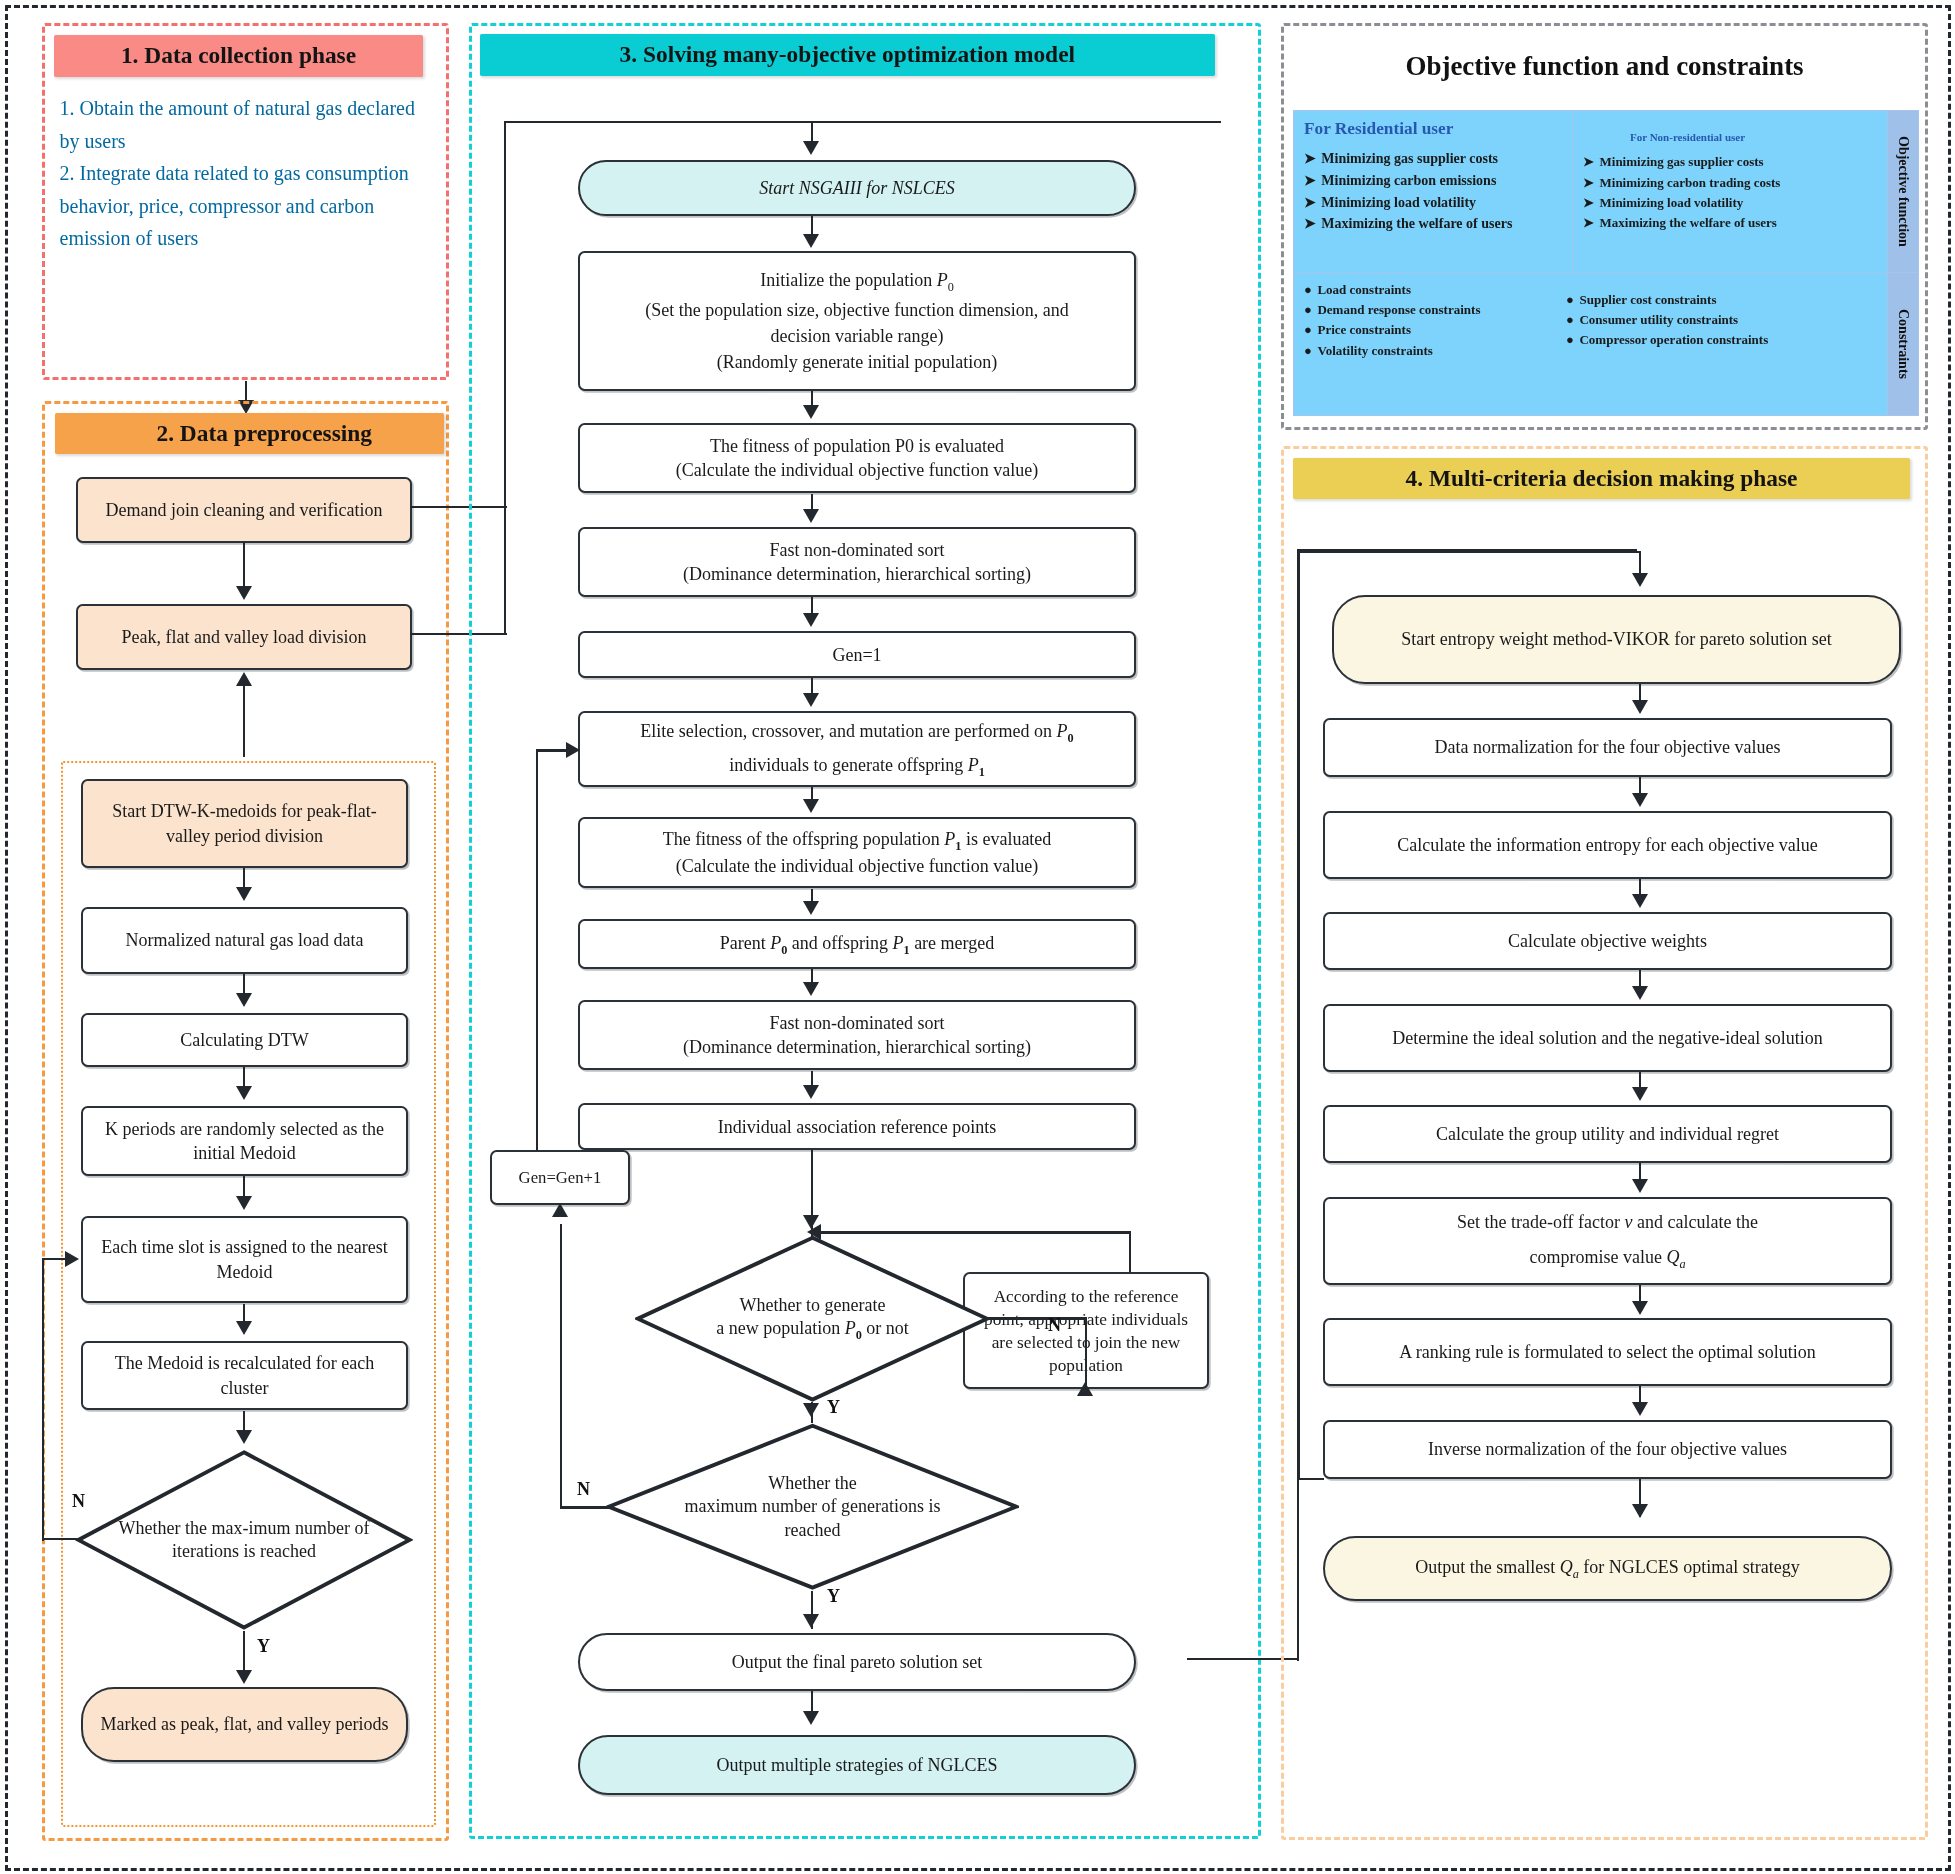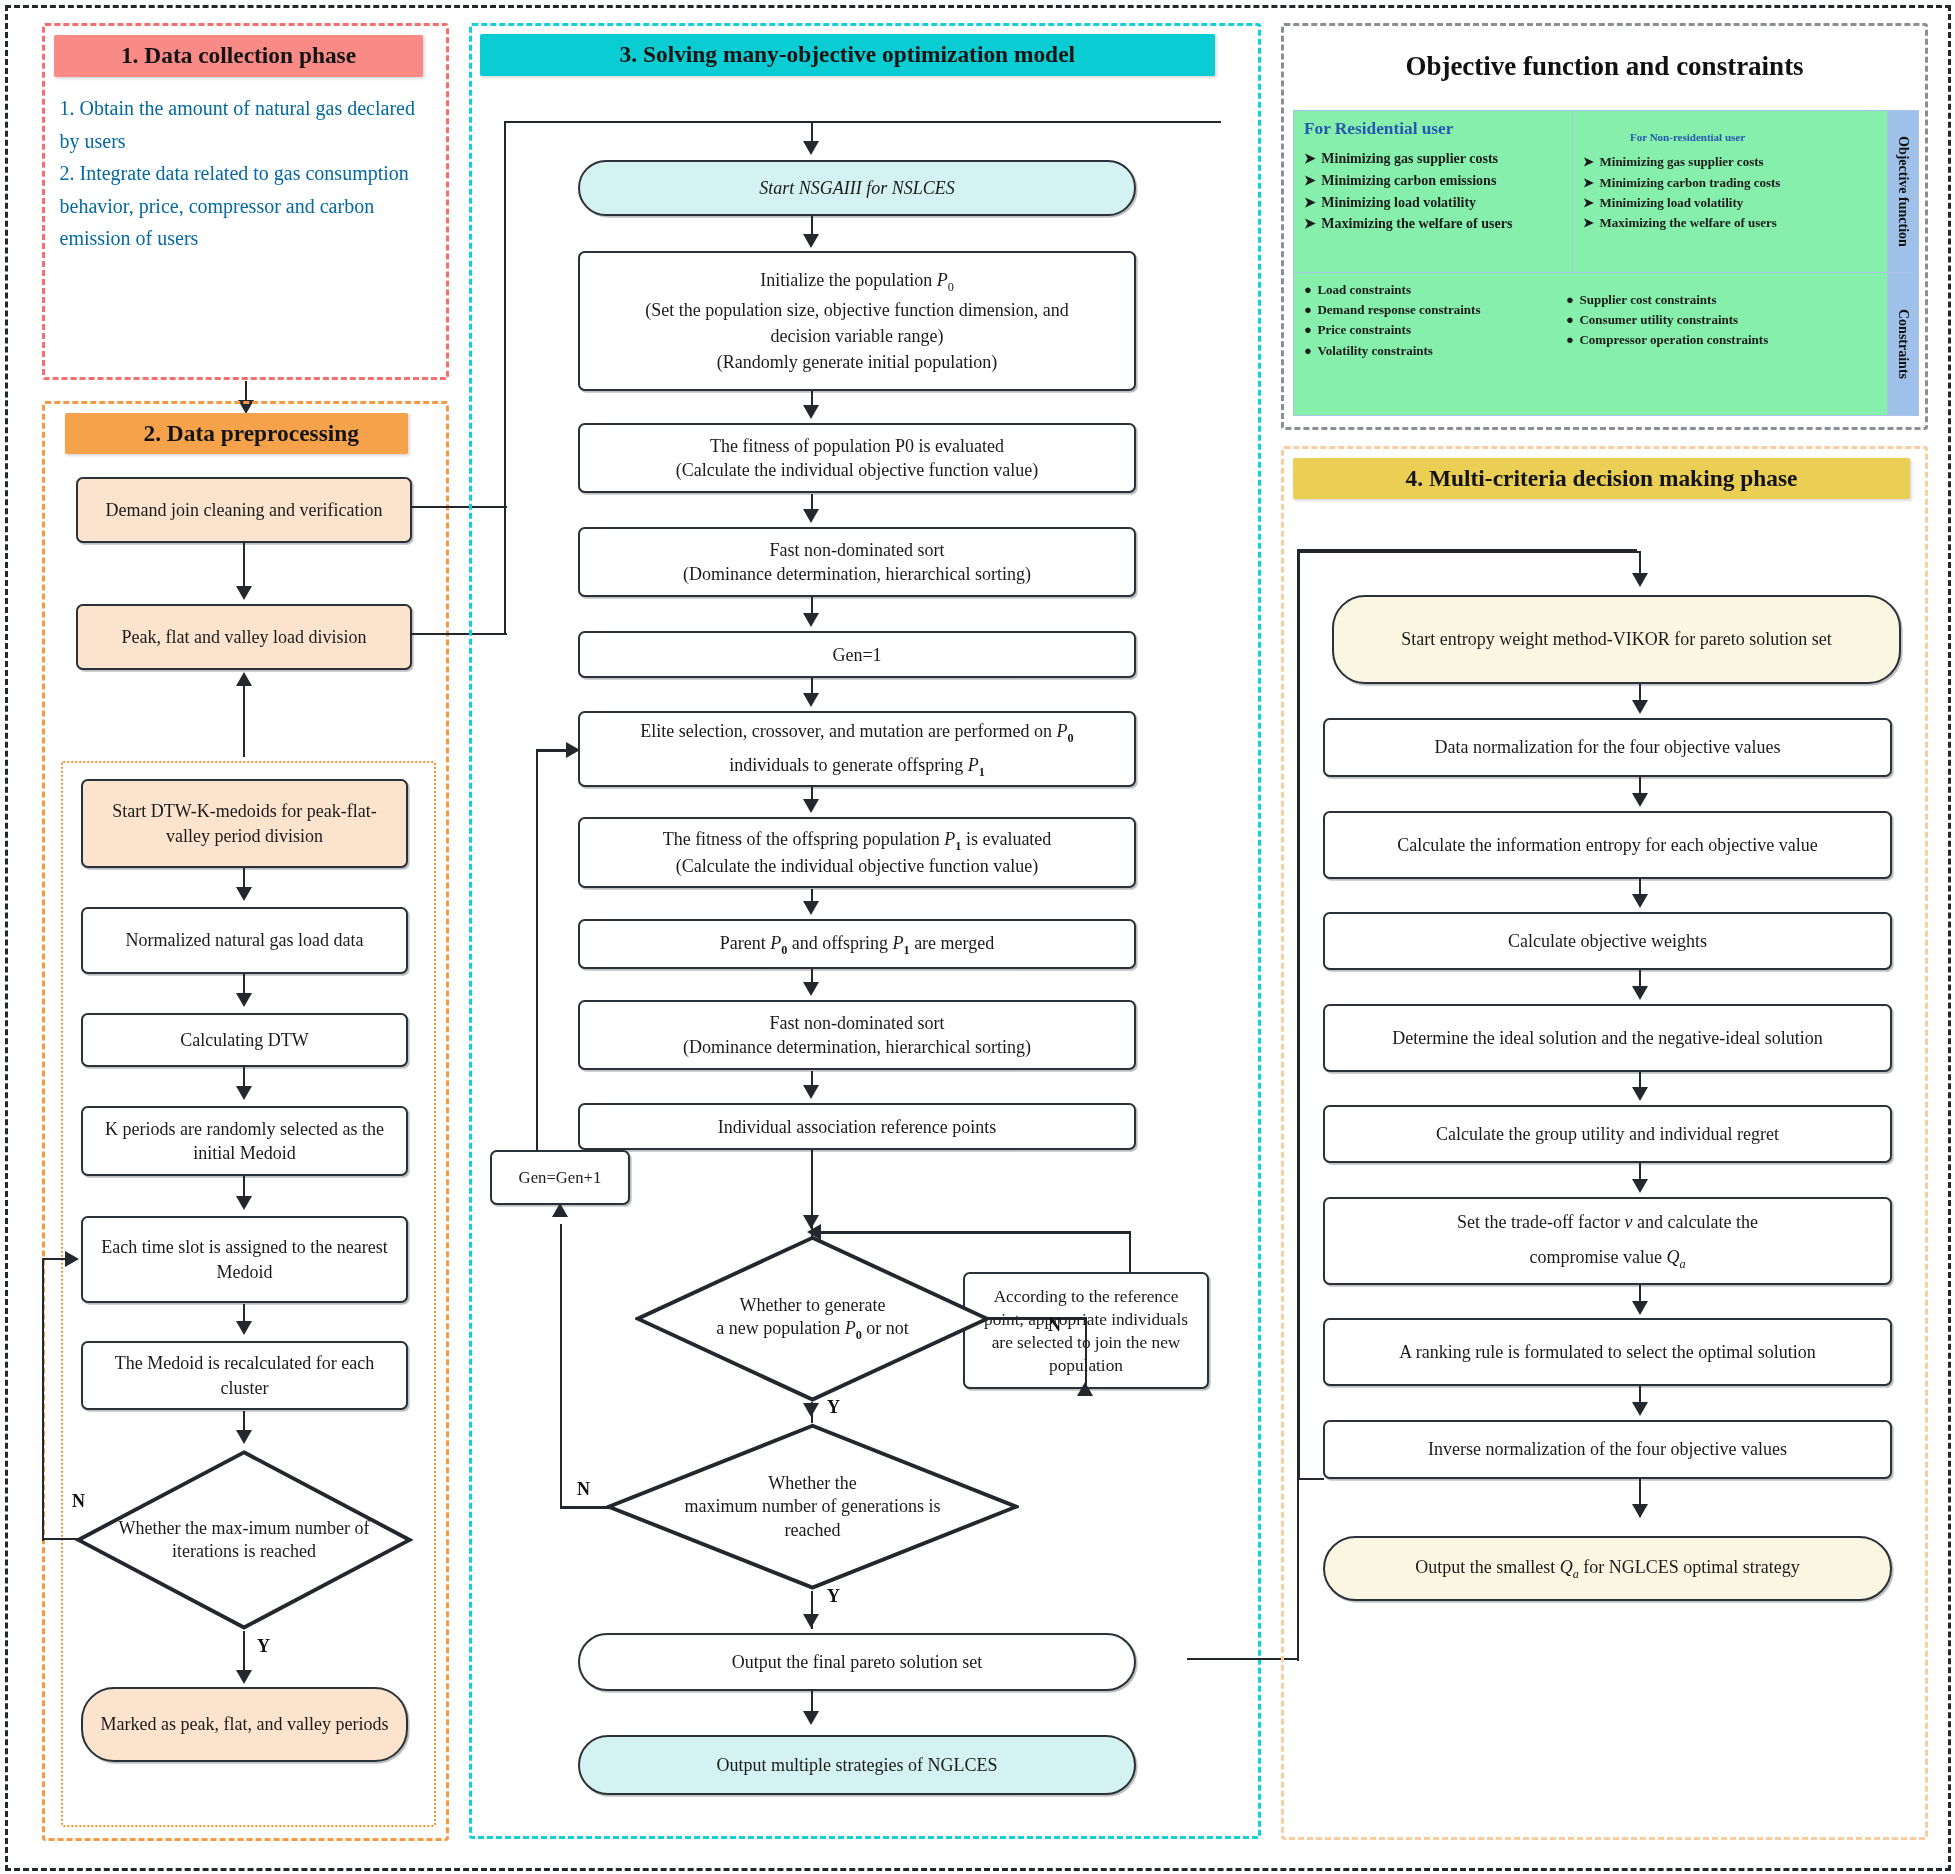--- a/index.html
+++ b/index.html
@@ -36,21 +36,21 @@
   
   .chip{
     position:absolute;
     font-weight:bold; font-size:23.4px; line-height:1.15;
     text-align:center; color:#141414;
     padding:6.7px 5.6px 7.8px 5.6px;
     border-radius:1.7px;
     box-shadow:1.7px 1.7px 2.8px rgba(0,0,0,0.14);
   }
   #chip-1{ left:9px; top:9px; width:369px; background:#f98a85; }
-  #chip-2{ left:20px; top:9px; width:343px; background:#f6a24b;padding-left:35px; }
+  #chip-2{ left:10px; top:9px; width:389px; background:#f6a24b;padding-left:35px; }
   #chip-3{ left:7.8px; top:7.8px; width:735px; background:#09cdd3; }
   #chip-4{ left:9px; top:9px; width:617px; background:#ebce54; }
 
   .plain-title{
     position:absolute; left:0; top:9px; width:100%;
     text-align:center; font-weight:bold; font-size:27px; color:#111;margin-top:16px;
   }
 
   
   .para{
@@ -99,21 +99,21 @@
   .arrow.down{ border-left:8.4px solid transparent; border-right:8.4px solid transparent; border-top:14.5px solid #23282e; }
   .arrow.up{ border-left:8.4px solid transparent; border-right:8.4px solid transparent; border-bottom:14.5px solid #23282e; }
   .arrow.right{ border-top:8.4px solid transparent; border-bottom:8.4px solid transparent; border-left:14.5px solid #23282e; }
   .arrow.left{ border-top:8.4px solid transparent; border-bottom:8.4px solid transparent; border-right:14.5px solid #23282e; }
 
   .ylabel{ position:absolute; font-weight:bold; font-size:18px; color:#111; }
 
   
   #obj-table{
     position:absolute; left:9px; top:84px; width:626px; height:306px;
-    border:1.7px solid #a9c4e8; background:#86efac; display:flex;
+    border:1.7px solid #a9c4e8; background:#7dd3fc; display:flex;
   }
   .obj-main{ flex:1 1 auto; display:flex; flex-direction:column; }
   .obj-row-top{ display:flex; border-bottom:1.7px solid #a9c4e8; height:162px; }
   .obj-col{ padding:7.8px 10px; }
   .obj-col.left{ width:279px; border-right:1.7px solid #a9c4e8; }
   .obj-col.right{ flex:1 1 auto; }
   .obj-head{ color:#2757b0; font-weight:bold; font-size:17.3px; margin-bottom:9px; }
   .obj-head.sm{ font-size:11px; margin-top:12.3px;margin-left:47px; }
   .obj-li{ font-size:14px; font-weight:bold; line-height:1.55; display:flex; gap:5.6px; }
   .obj-li.sm{ font-size:13px; }

